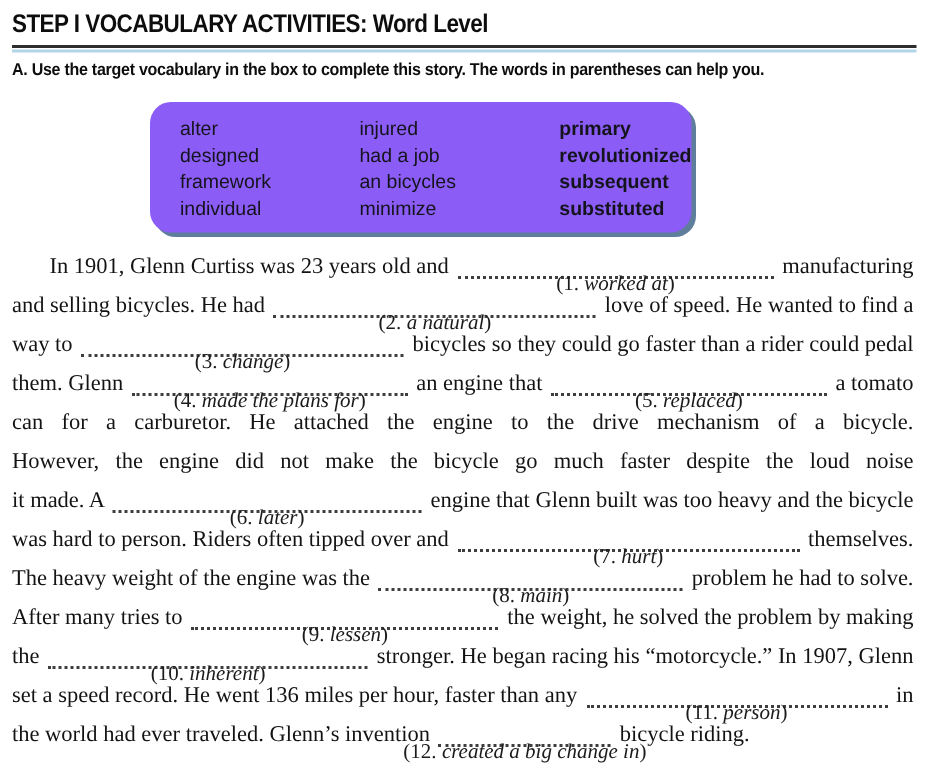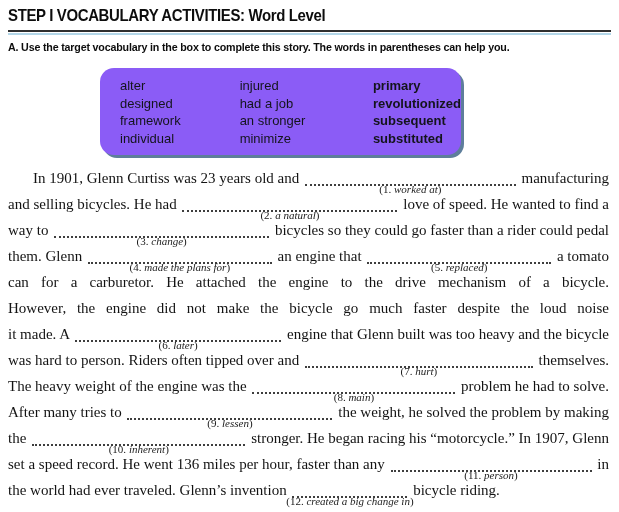--- a/index.html
+++ b/index.html
@@ -43,21 +43,21 @@
     display:flex;height:26px;line-height:19px;align-items:flex-start;
   }
   .seg{white-space:pre;}
   .jtext{flex:1;text-align:justify;text-align-last:justify;}
   .blank{
     flex:1 1 80px;height:15px;margin:0 2px;position:relative;
     border-bottom:2px dotted #3e3e3e;
   }
   .hint{
     position:absolute;top:15px;left:50%;transform:translateX(-50%);
-    white-space:nowrap;font-size:11px;line-height:11px;color:#1b1b1b;
+    white-space:nowrap;font-size:14px;line-height:11px;color:#1b1b1b;
     font-family:"Liberation Serif", serif;
   }
   .hint i{font-style:italic;}
 </style>
 </head>
 <body>
 
 <div class="title">STEP I VOCABULARY ACTIVITIES: Word Level</div>
 
 <div class="rule">
@@ -71,21 +71,21 @@
 <div class="wordbox" style="background: #8b5cf6; box-shadow: rgb(94, 126, 155) 3px 3px 0px;">
     <div class="wb-col">
       <div>alter</div>
       <div>designed</div>
       <div>framework</div>
       <div>individual</div>
     </div>
     <div class="wb-col">
       <div>injured</div>
       <div>had a job</div>
-      <div>an stronger</div>
+      <div>an bicycles</div>
       <div>minimize</div>
     </div>
     <div class="wb-col">
       <div>primary</div>
       <div>revolutionized</div>
       <div>subsequent</div>
       <div>substituted</div>
     </div>
   </div>
 

